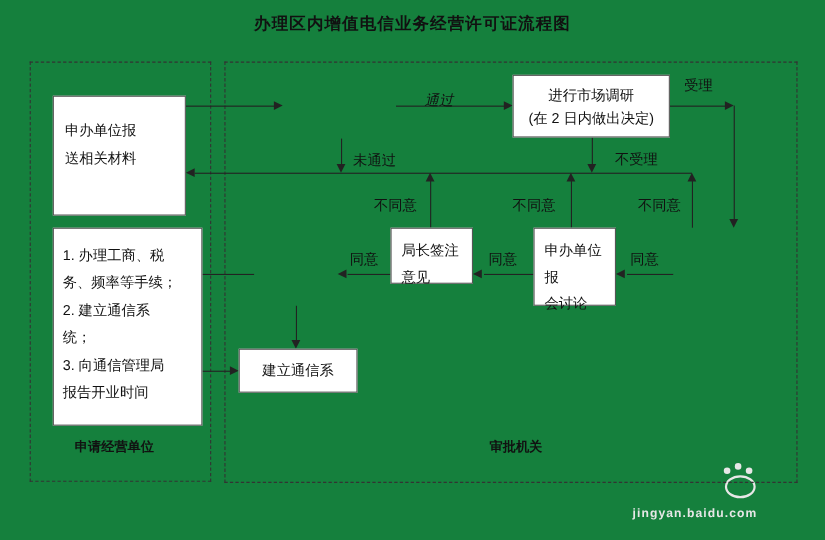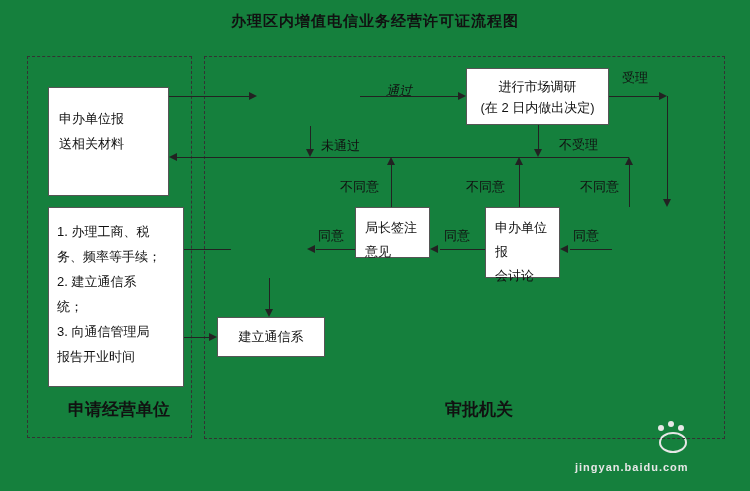--- a/index.html
+++ b/index.html
@@ -13,21 +13,21 @@
   .title{
     position:absolute; left:0; top:12px; width:750px; text-align:center;
     font-size:15px; font-weight:700; letter-spacing:1px;
   }
   .region{
     position:absolute; border:1px dashed var(--dashed-border); background:transparent; z-index:1;
   }
   .region-applicant{ left:27px; top:56px; width:163px; height:380px; }
   .region-authority{ left:204px; top:56px; width:519px; height:381px; }
   .lane-label{
-    position:absolute; font-size:17px; font-weight:700; z-index:3;
+    position:absolute; font-size:12px; font-weight:700; z-index:3;
   }
   .node{
     position:absolute; box-sizing:border-box; border:1px solid var(--box-border);
     background:#fff; z-index:3; font-size:13px; line-height:22px;
     display:flex; align-items:center; justify-content:center;
     white-space:pre-line; text-align:center;
   }
   .node.tl{ align-items:flex-start; justify-content:flex-start; text-align:left; }
   .n-apply{ left:48px; top:67px; width:121px; height:109px; padding:18px 6px 0 10px; line-height:25px;margin-top:20px; }
   .n-proc{ left:48px; top:207px; width:136px; height:180px; padding:11px 3px 0 8px; line-height:25px; }

